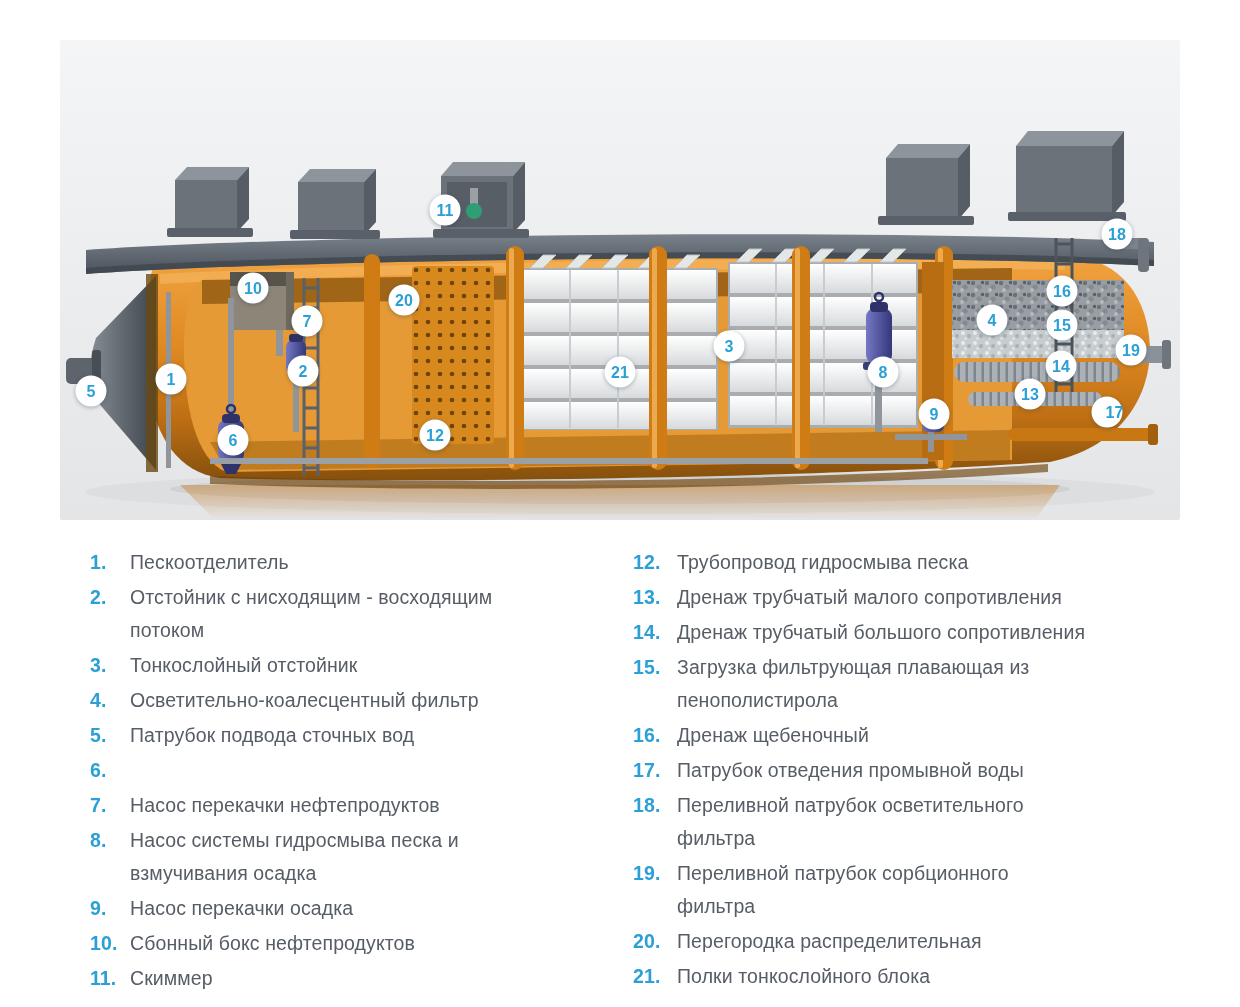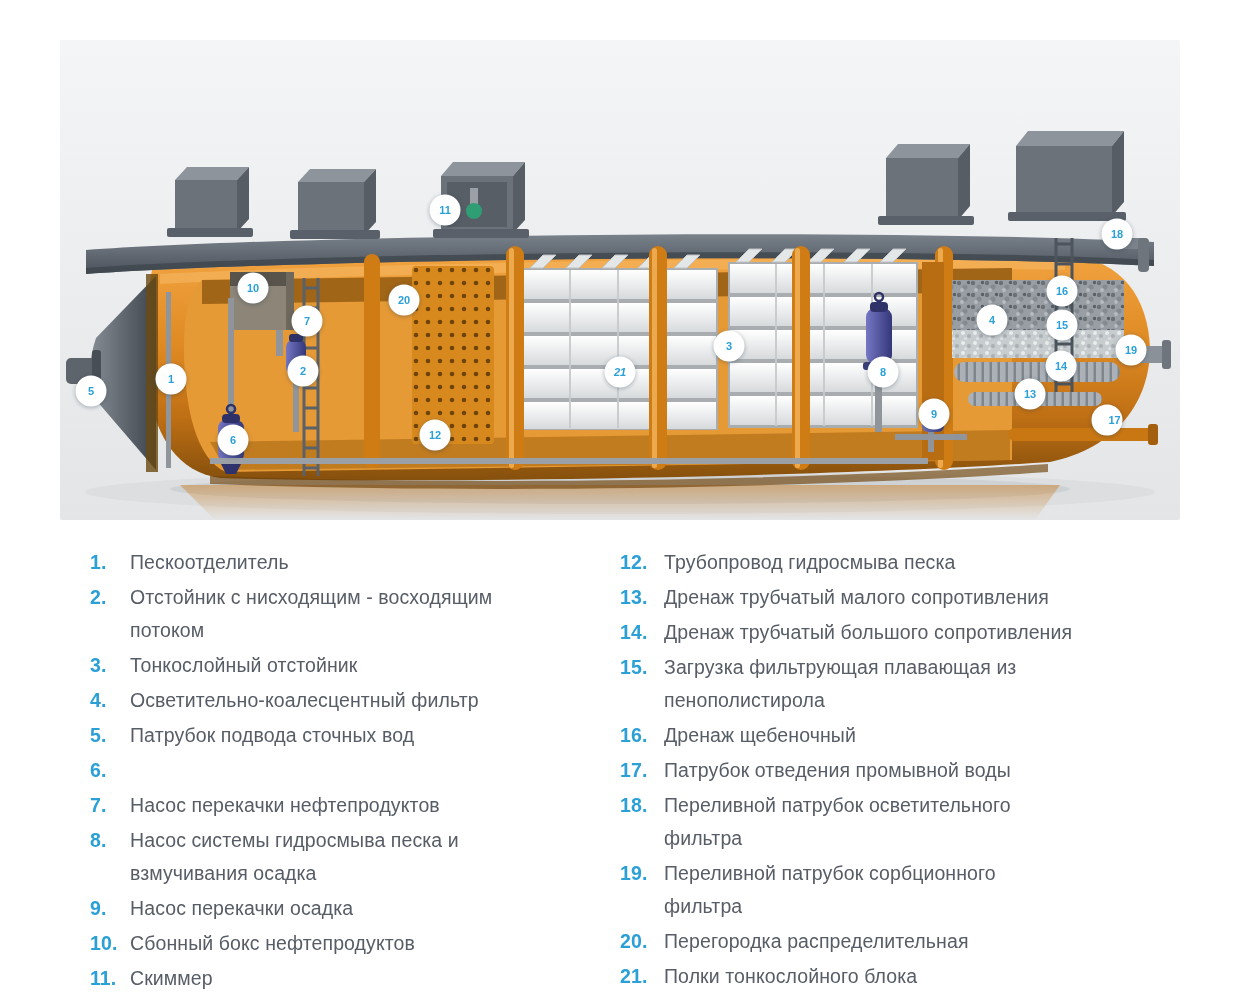--- a/index.html
+++ b/index.html
@@ -10,32 +10,32 @@
   .panel {
     position:relative; width:1120px; height:480px;
     margin:40px auto 0; border-radius:2px; overflow:hidden;
   }
   .panel svg { display:block; }
 
   .badge-layer { position:absolute; inset:0; pointer-events:none; }
   .badge {
     position:absolute; width:31px; height:31px; border-radius:50%;
     background:#ffffff; color:var(--accent);
-    font-weight:700; font-size:11px; line-height:1;
+    font-weight:700; font-size:16px; line-height:1;
     display:flex; align-items:center; justify-content:center;
     transform:translate(-50%,-50%);
     box-shadow:0 1px 4px rgba(40,60,80,.38);
   }
 
   .legend {
     width:1120px; margin:26px auto 0; display:flex;
     color:var(--legend-text); font-size:19.5px; line-height:33px; letter-spacing:.1px;
   }
   .legend-col-left  { flex:0 0 510px; padding-left:30px; }
-  .legend-col-right { flex:1 1 auto; margin-left:50px; }
+  .legend-col-right { flex:1 1 auto; margin-left:63px; }
   .legend-item { display:flex; align-items:flex-start; margin-bottom:2px; }
   .legend-num  { flex:0 0 40px; color:var(--accent); font-weight:700; }
   .legend-col-right .legend-num { flex-basis:44px; }
   .legend-text { white-space:pre-line; max-width:460px; }
 </style>
 </head>
 <body>
 
 <div class="panel">
   <svg width="1120" height="480" viewBox="0 0 1120 480" aria-hidden="true">
@@ -282,25 +282,25 @@
       <div class="badge" style="left: 247px; top: 281px;">7</div>
       <div class="badge" style="left: 823px; top: 332px;">8</div>
       <div class="badge" style="left: 874px; top: 374px;">9</div>
       <div class="badge" style="left: 193px; top: 248px;">10</div>
       <div class="badge" style="left: 385px; top: 170px;">11</div>
       <div class="badge" style="left: 375px; top: 395px; text-align: right;">12</div>
       <div class="badge" style="left: 970px; top: 354px;">13</div>
       <div class="badge" style="left: 1001px; top: 326px;">14</div>
       <div class="badge" style="left: 1002px; top: 285px;">15</div>
       <div class="badge" style="left: 1002px; top: 251px;">16</div>
-      <div class="badge" style="left: 1047px; top: 380px; padding-left: 15px;">17</div>
+      <div class="badge" style="left: 1047px; top: 372px; padding-left: 15px;">17</div>
       <div class="badge" style="left: 1057px; top: 194px;">18</div>
       <div class="badge" style="left: 1071px; top: 310px;">19</div>
       <div class="badge" style="left: 344px; top: 260px;">20</div>
-      <div class="badge" style="left: 560px; top: 332px; font-style: italic;">21</div>
+      <div class="badge" style="left: 560px; top: 332px;">21</div>
     </div>
 </div>
 
 <div class="legend">
   <div class="legend-col-left">
   <div class="legend-item">
     <span class="legend-num">1.</span>
     <span class="legend-text">Пескоотделитель</span>
   </div>
 

